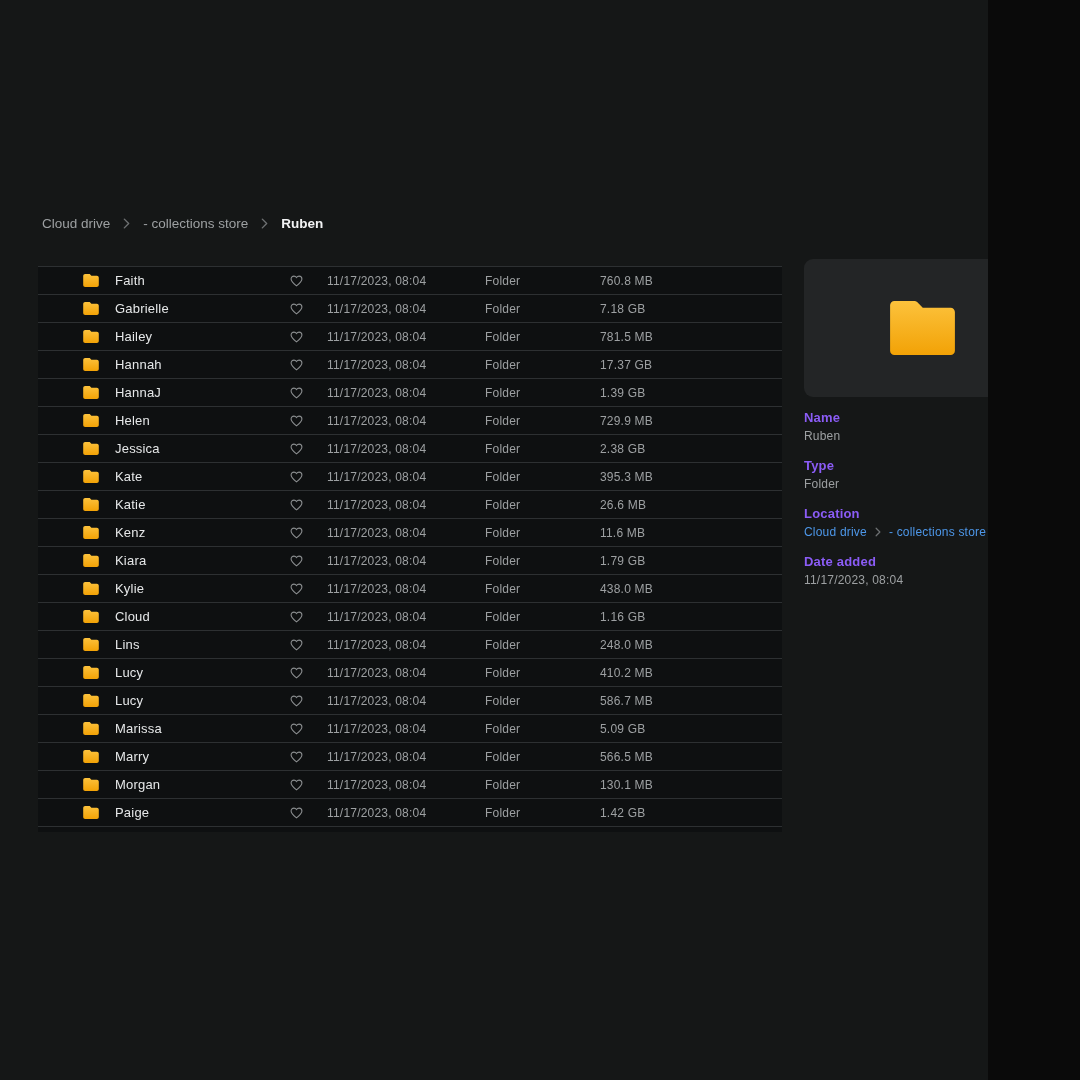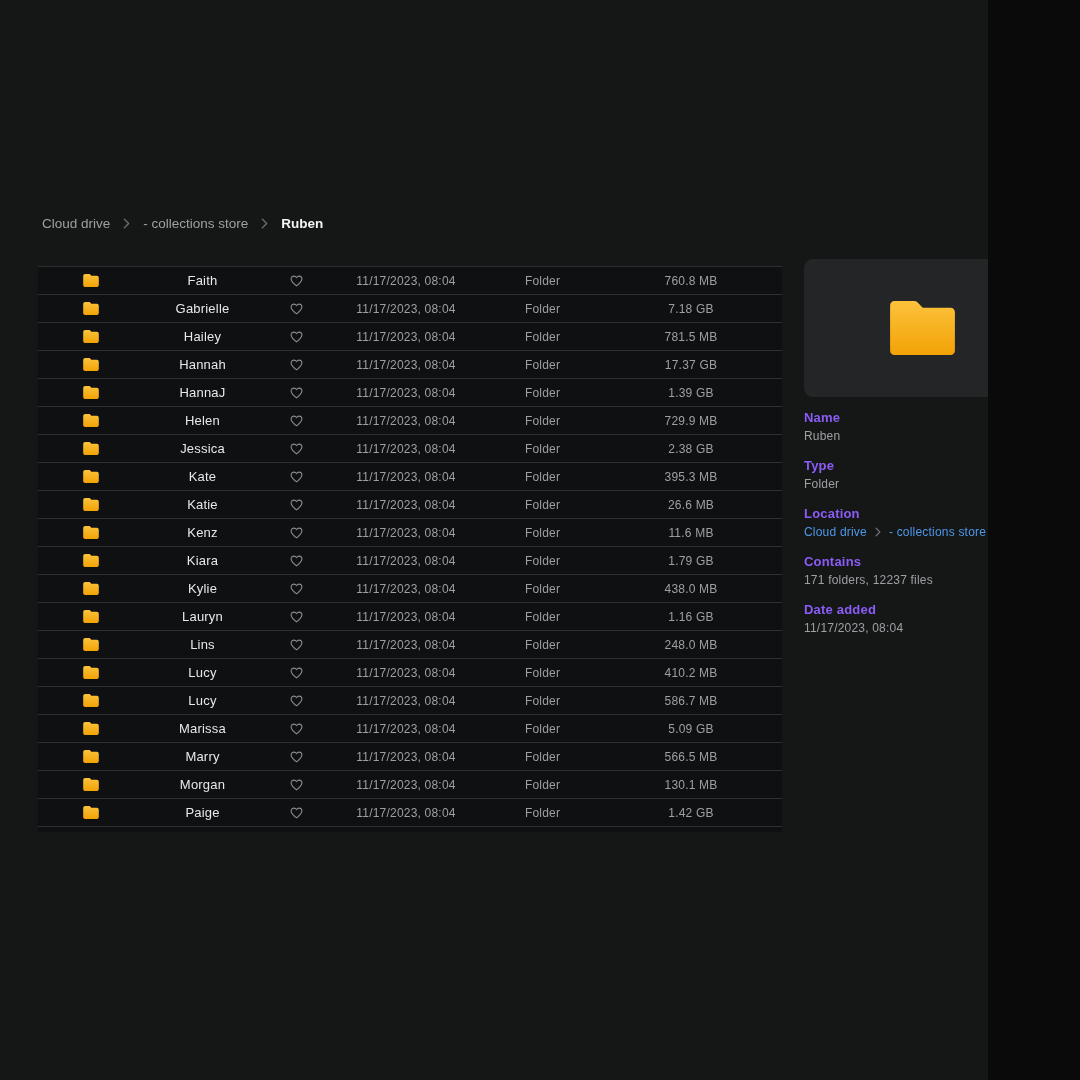--- a/index.html
+++ b/index.html
@@ -26,21 +26,20 @@
     position:absolute; left:38px; top:266px;
     width:744px; height:566px; overflow:hidden;
     background:var(--row-bg,#0e1011);
   }
   .file-row {
     display:grid;
     grid-template-columns:45px 32px 175px 37px 158px 115px 1fr;
     align-items:center;
     height:28px; border-top:1px solid #2d3032;
     cursor:pointer;
-    text-align:center;
   }
   .cell-icon { display:flex; align-items:center; }
   .file-name {
     font-size:13px; font-weight:500; color:#e6e8e9;
     letter-spacing:.2px; overflow:hidden; white-space:nowrap;
   }
   .cell-fav { display:flex; align-items:center; }
   .cell-fav svg { stroke:#8b8e90; fill:none; }
   .file-date, .file-type, .file-size {
     font-size:12px; color:#9da0a2; letter-spacing:.2px; white-space:nowrap;
@@ -306,21 +305,21 @@
       <span class="file-type">Folder</span>
       <span class="file-size">438.0 MB</span>
     </div>
       <div class="file-row">
       <span></span>
       <span class="cell-icon">
         <svg width="16" height="13" viewBox="0 0 24 20" fill="url(#folderGrad)">
             <path d="M3 0 H9.2 C9.8 0 10.35 0.24 10.75 0.66 L12.6 2.6 H21 C22.66 2.6 24 3.94 24 5.6 V17 C24 18.66 22.66 20 21 20 H3 C1.34 20 0 18.66 0 17 V3 C0 1.34 1.34 0 3 0 Z"></path>
           </svg>
       </span>
-      <span class="file-name">Lauryn</span>
+      <span class="file-name">Cloud</span>
       <span class="cell-fav">
         <svg width="13" height="12" viewBox="0 0 24 22" stroke-width="2">
             <path d="M12 20 C5.5 15.2 2 11.4 2 7.5 C2 4.4 4.4 2 7.3 2 C9.2 2 10.9 3 12 4.6 C13.1 3 14.8 2 16.7 2 C19.6 2 22 4.4 22 7.5 C22 11.4 18.5 15.2 12 20 Z"></path>
           </svg>
       </span>
       <span class="file-date">11/17/2023, 08:04</span>
       <span class="file-type">Folder</span>
       <span class="file-size">1.16 GB</span>
     </div>
       <div class="file-row">
@@ -476,22 +475,18 @@
         <span class="location-link">Cloud drive</span>
         <span class="crumb-chevron">
           <svg width="6" height="10" viewBox="0 0 8 12" fill="none" stroke-width="1.6" stroke-linecap="round" stroke-linejoin="round">
               <path d="M1.5 1 L6.5 6 L1.5 11"></path>
             </svg>
         </span>
         <span class="location-link">- collections store</span>
       </div>
     </div>
     <div class="field">
-      <div class="field-label">Contains</div>
-      <div class="field-value">171 folders, 12237 files</div>
-    </div>
-    <div class="field">
       <div class="field-label">Date added</div>
       <div class="field-value">11/17/2023, 08:04</div>
     </div>
   </div>
 
 </div>
 
 </body></html>

